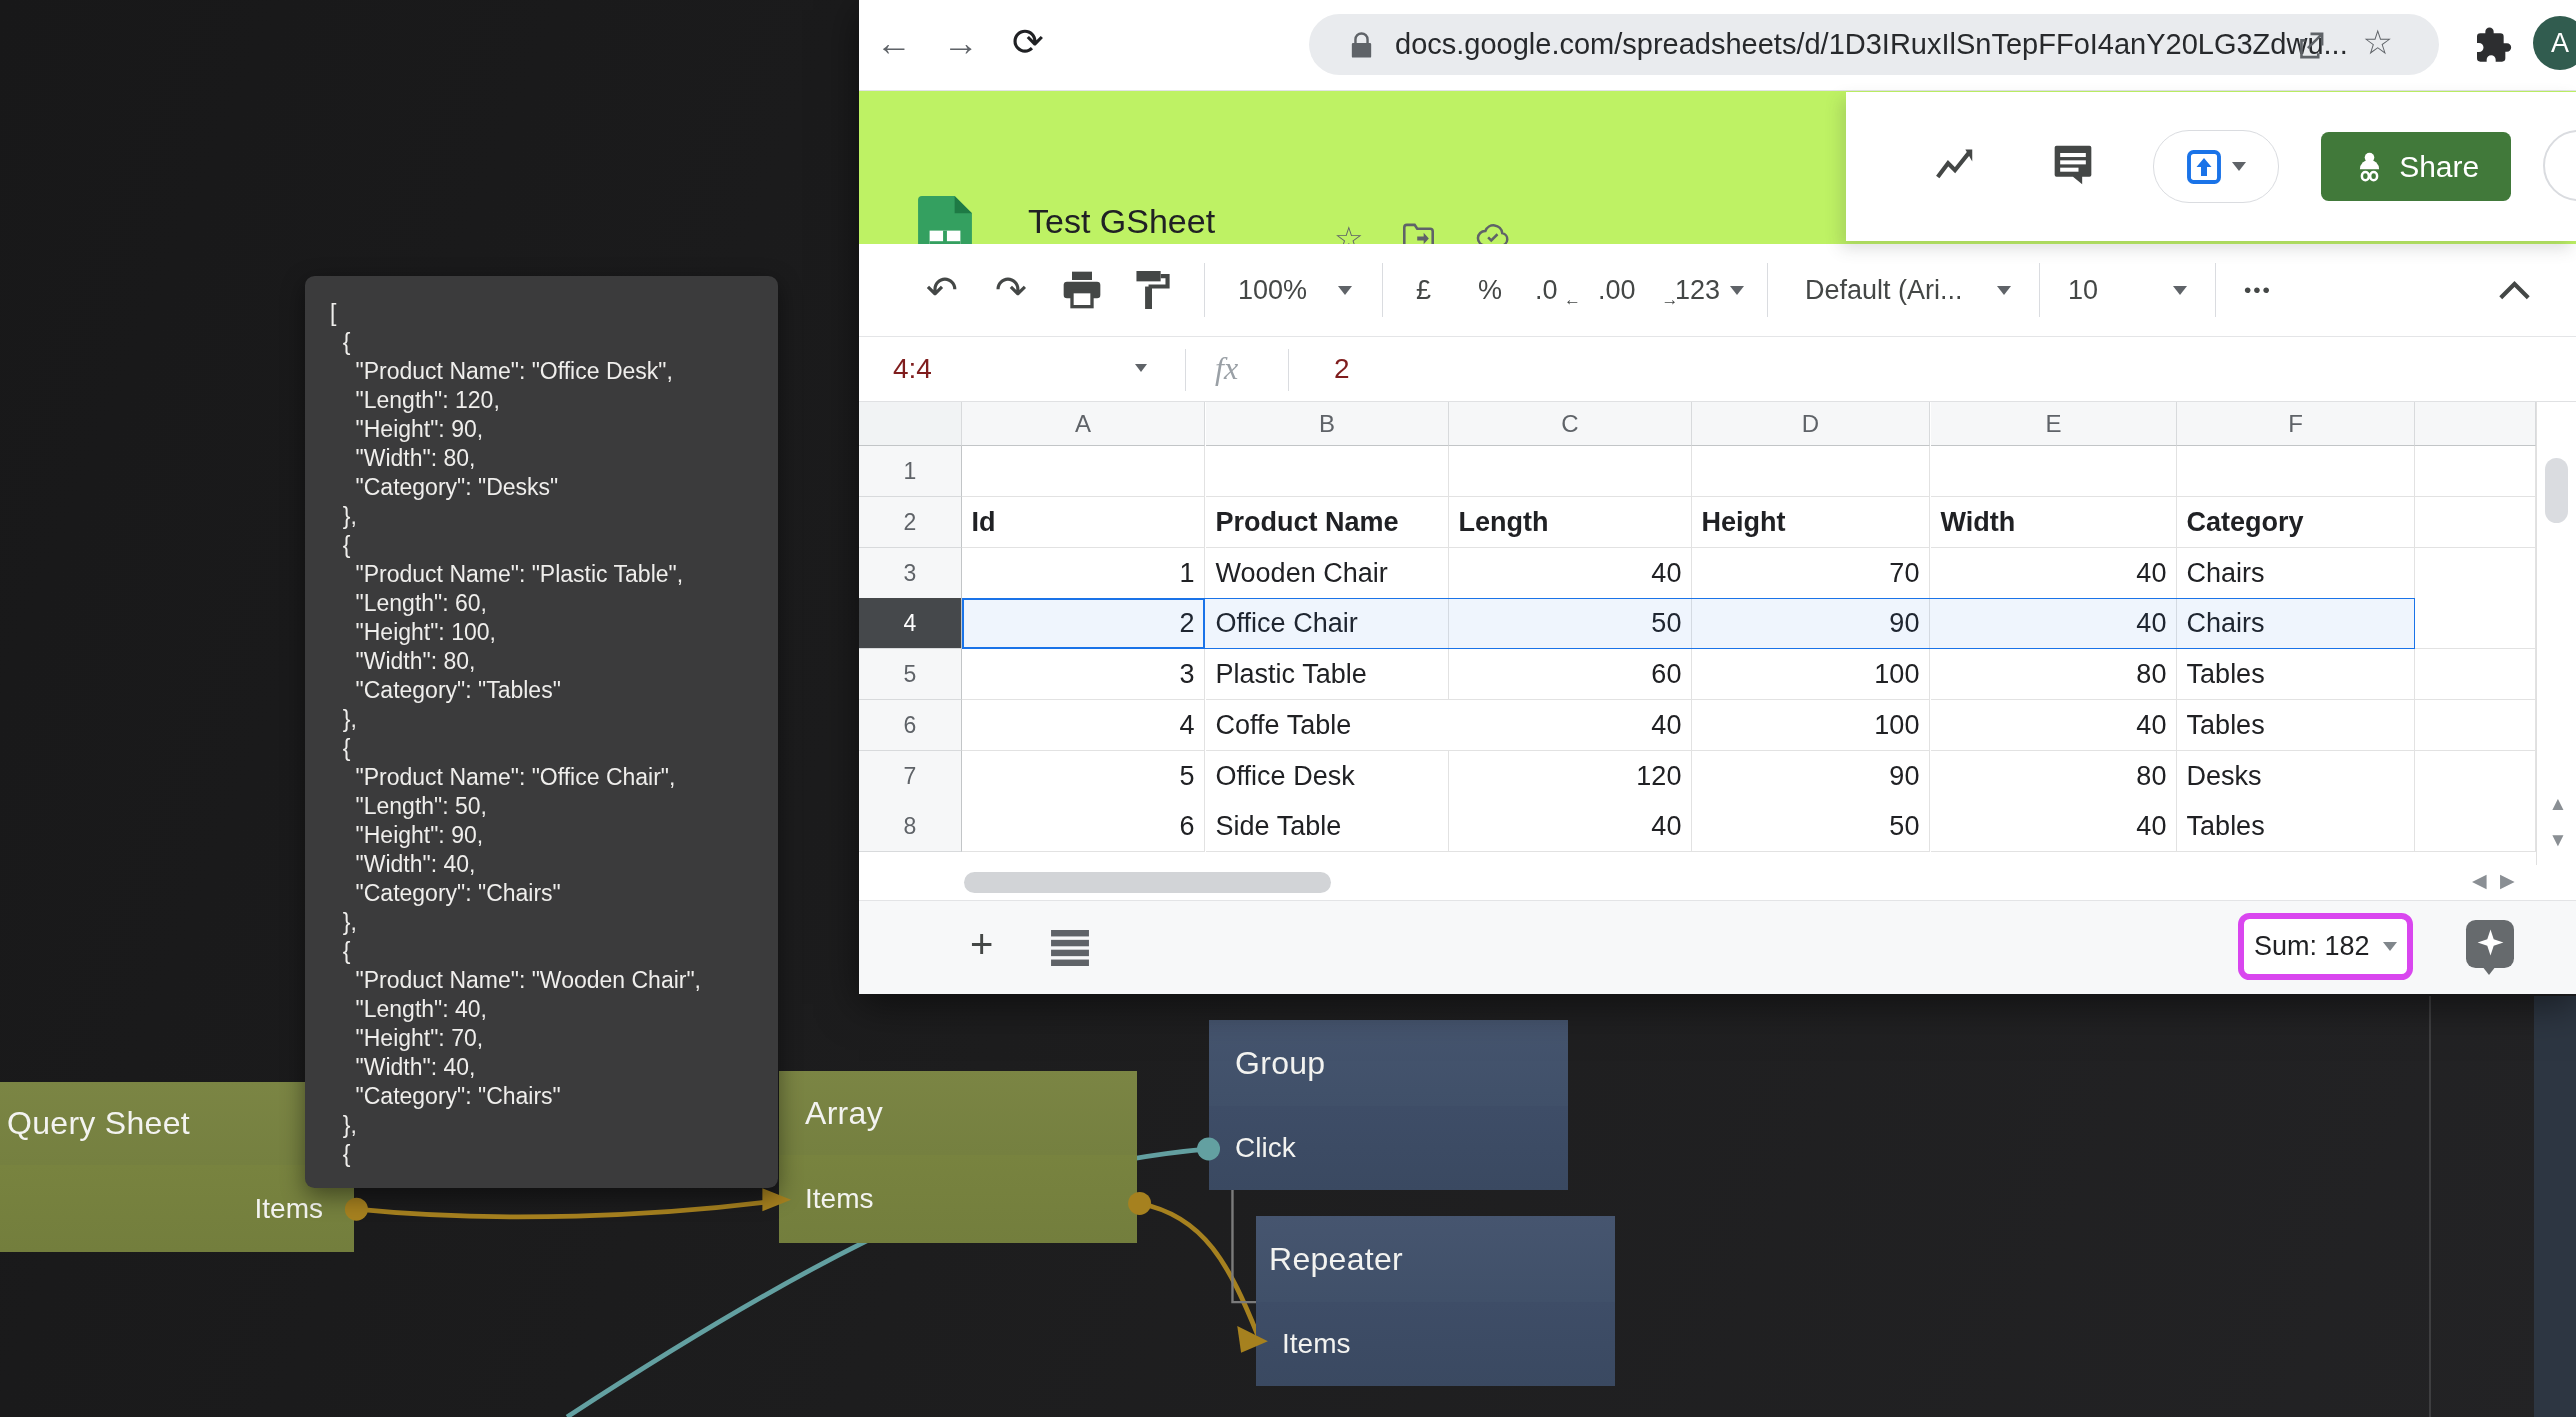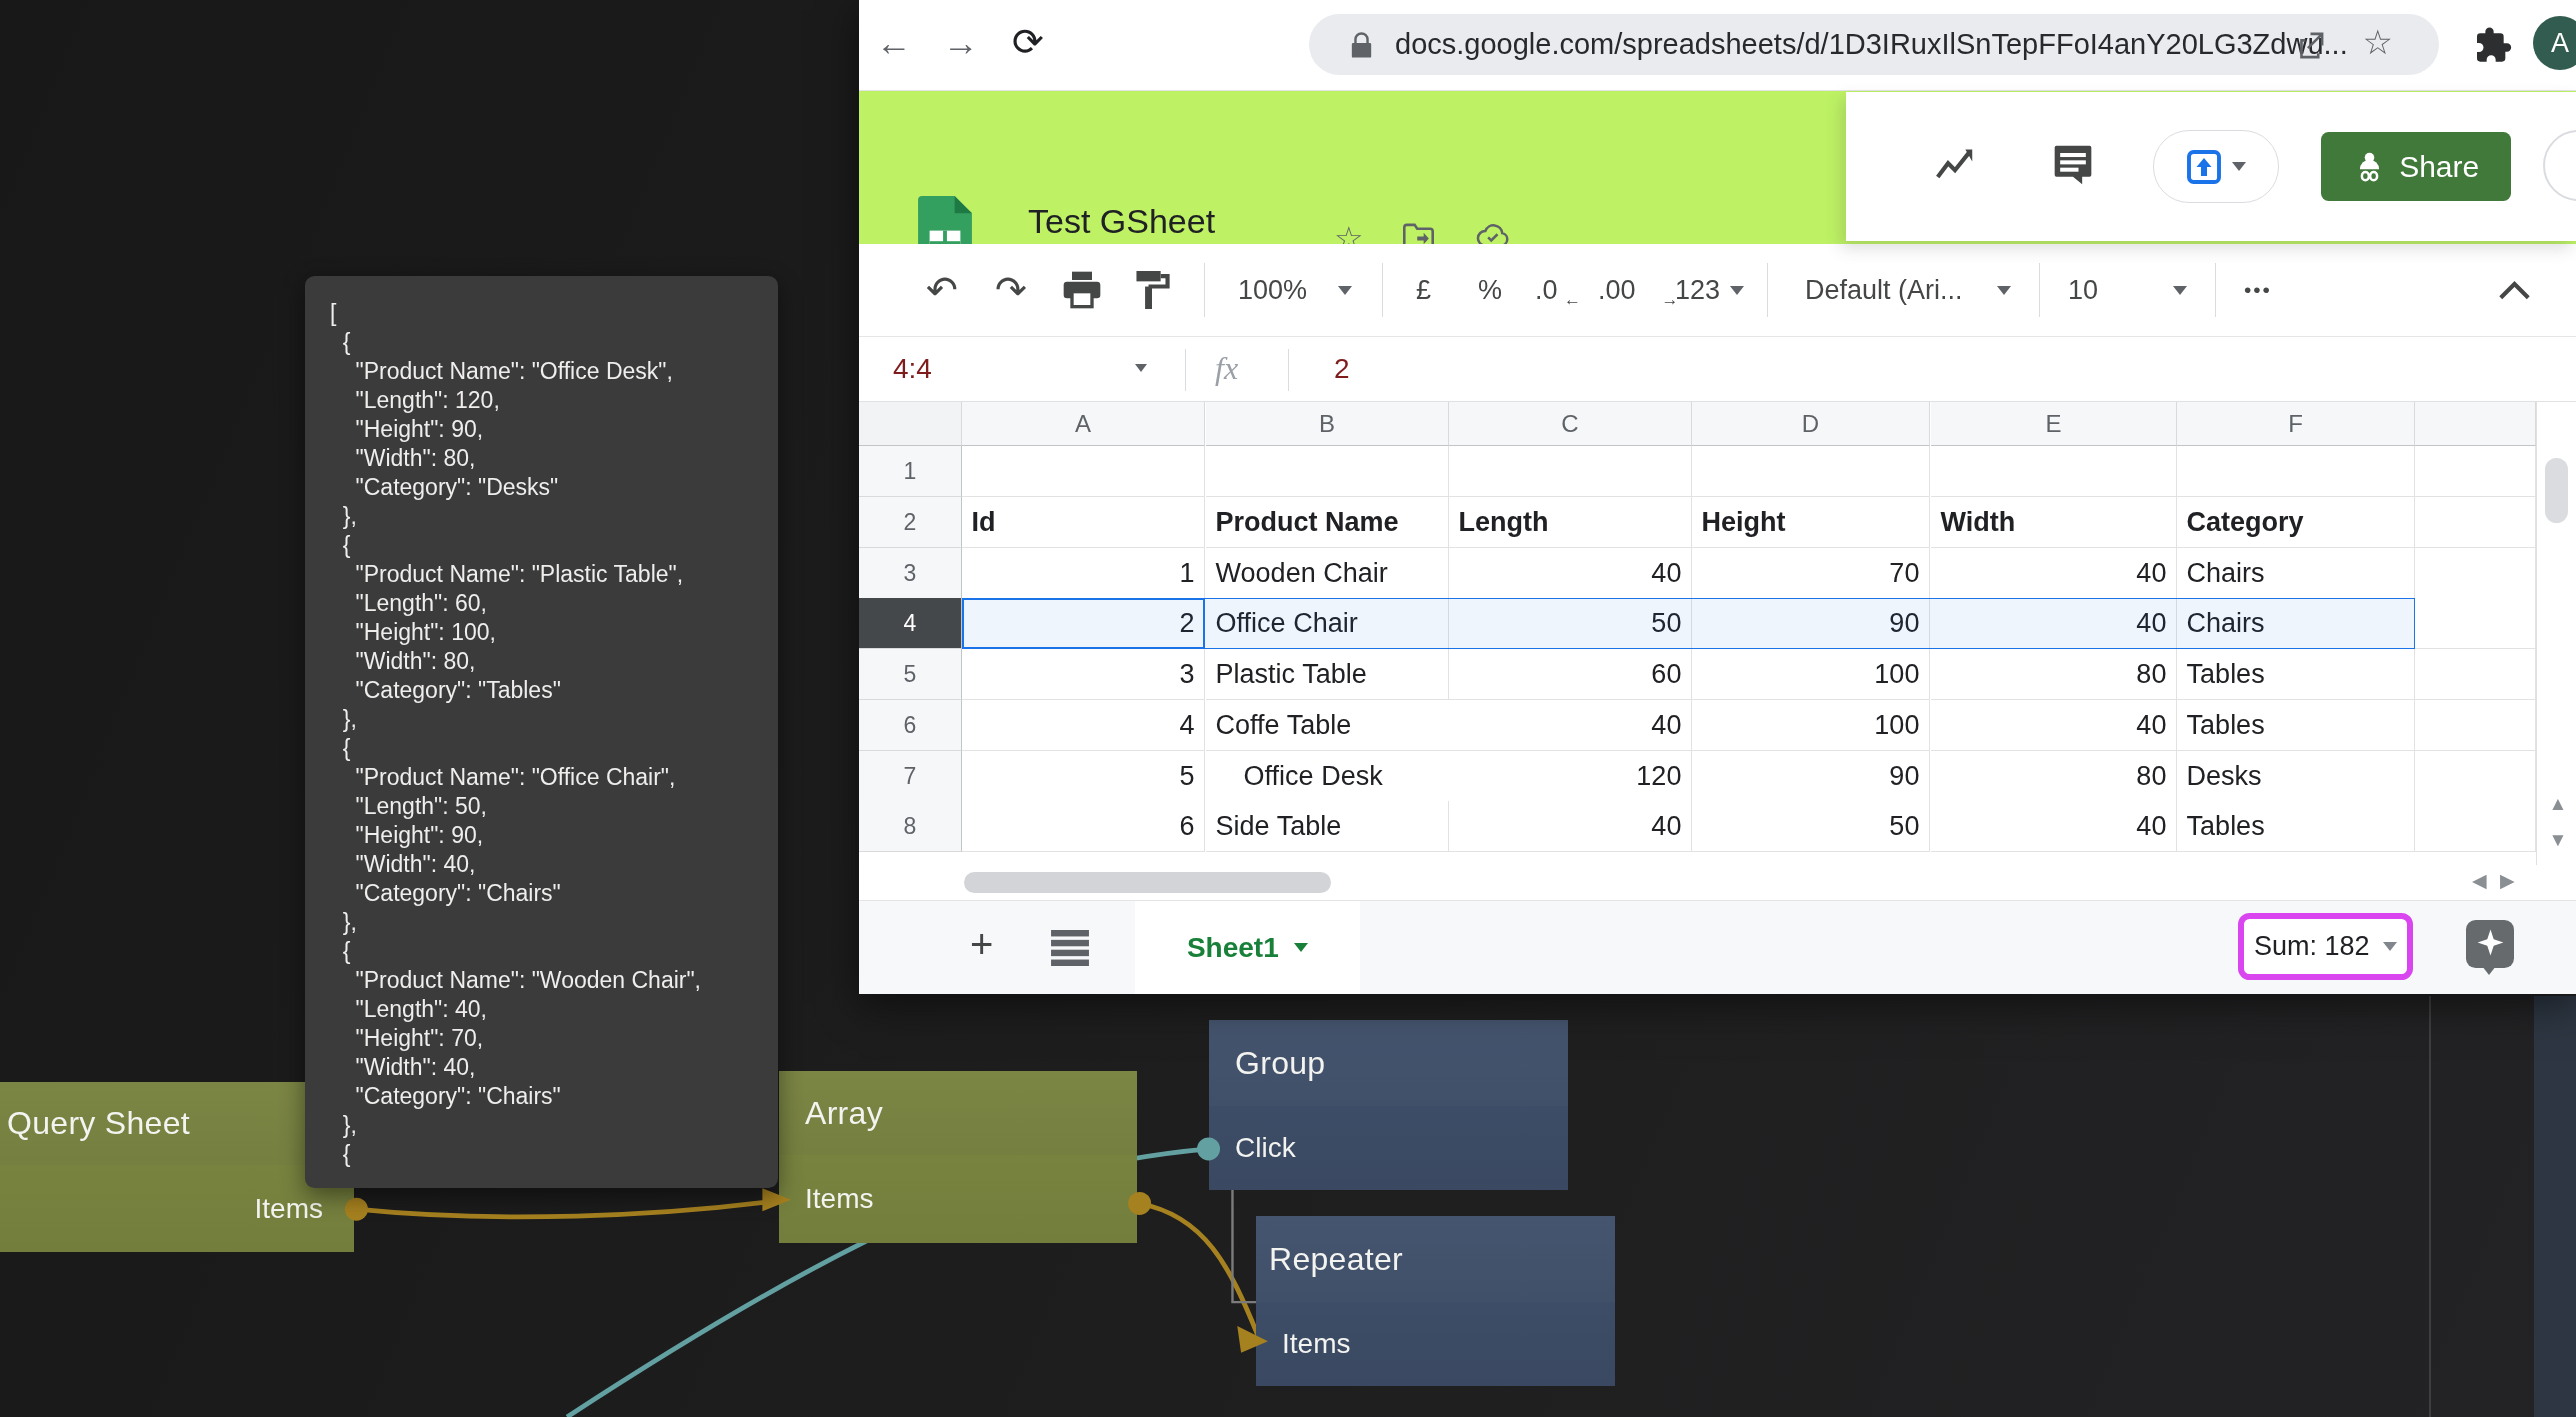--- a/index.html
+++ b/index.html
@@ -367,21 +367,21 @@
         <div class="rhead" style="top: 298px; height: 51px;">6</div>
         <div class="cell num" style="left: 103px; top: 298px; width: 243px; height: 51px;">4</div>
         <div class="cell" style="left: 347px; top: 298px; width: 244px; height: 51px;">Coffe Table</div>
         <div class="cell num" style="left: 590px; top: 298px; width: 243px; height: 51px;">40</div>
         <div class="cell num" style="left: 833px; top: 298px; width: 238px; height: 51px;">100</div>
         <div class="cell num" style="left: 1072px; top: 298px; width: 246px; height: 51px;">40</div>
         <div class="cell" style="left: 1318px; top: 298px; width: 238px; height: 51px;">Tables</div>
         <div class="cell" style="left: 1556px; top: 298px; width: 121px; height: 51px;"></div>
         <div class="rhead" style="top: 349px; height: 51px;">7</div>
         <div class="cell num" style="left: 103px; top: 349px; width: 243px; height: 51px;">5</div>
-        <div class="cell" style="left: 347px; top: 349px; width: 243px; height: 51px; margin-left: 28px;">Office Desk</div>
+        <div class="cell" style="left: 347px; top: 349px; width: 243px; height: 51px;">Office Desk</div>
         <div class="cell num" style="left: 590px; top: 349px; width: 243px; height: 51px;">120</div>
         <div class="cell num" style="left: 833px; top: 349px; width: 238px; height: 51px;">90</div>
         <div class="cell num" style="left: 1072px; top: 349px; width: 246px; height: 51px;">80</div>
         <div class="cell" style="left: 1318px; top: 349px; width: 238px; height: 51px;">Desks</div>
         <div class="cell" style="left: 1556px; top: 349px; width: 121px; height: 51px;"></div>
         <div class="rhead" style="top: 399px; height: 51px;">8</div>
         <div class="cell num" style="left: 103px; top: 399px; width: 243px; height: 51px;">6</div>
         <div class="cell" style="left: 347px; top: 399px; width: 243px; height: 51px;">Side Table</div>
         <div class="cell num" style="left: 590px; top: 399px; width: 243px; height: 51px;">40</div>
         <div class="cell num" style="left: 833px; top: 399px; width: 238px; height: 51px;">50</div>
@@ -402,24 +402,20 @@
   </div>
 
   <div id="sheetbar" class="abs">
     <span class="abs" style="left:111px;top:21px;font-size:40px;color:#444746;">+</span>
     <svg class="abs" style="left:192px;top:29px;" width="38" height="36" viewBox="0 0 20 19">
       <rect y="0" width="20" height="3.4" fill="#5f6368"></rect>
         <rect y="5.2" width="20" height="3.4" fill="#5f6368"></rect>
       <rect y="10.4" width="20" height="3.4" fill="#5f6368"></rect>
         <rect y="15.6" width="20" height="3.4" fill="#5f6368"></rect>
     </svg>
-    <div class="sheettab active" style="left:276px;width:225px;">
-      <span class="lbl">Sheet1</span>
-      <span class="caret green"></span>
-    </div>
     <div id="sum-pill">
       <span>Sum: 182</span>
       <span class="caret grey"></span>
     </div>
     <div id="explore-btn">
       <svg style="position:absolute;left:8.6px;top:6.7px;" width="31" height="31" viewBox="0 0 48 48">
         <polygon fill="#fff" points="24,4 29,19 44,24 29,29 24,44 19,29 4,24 19,19"></polygon>
       </svg>
     </div>
   </div>

